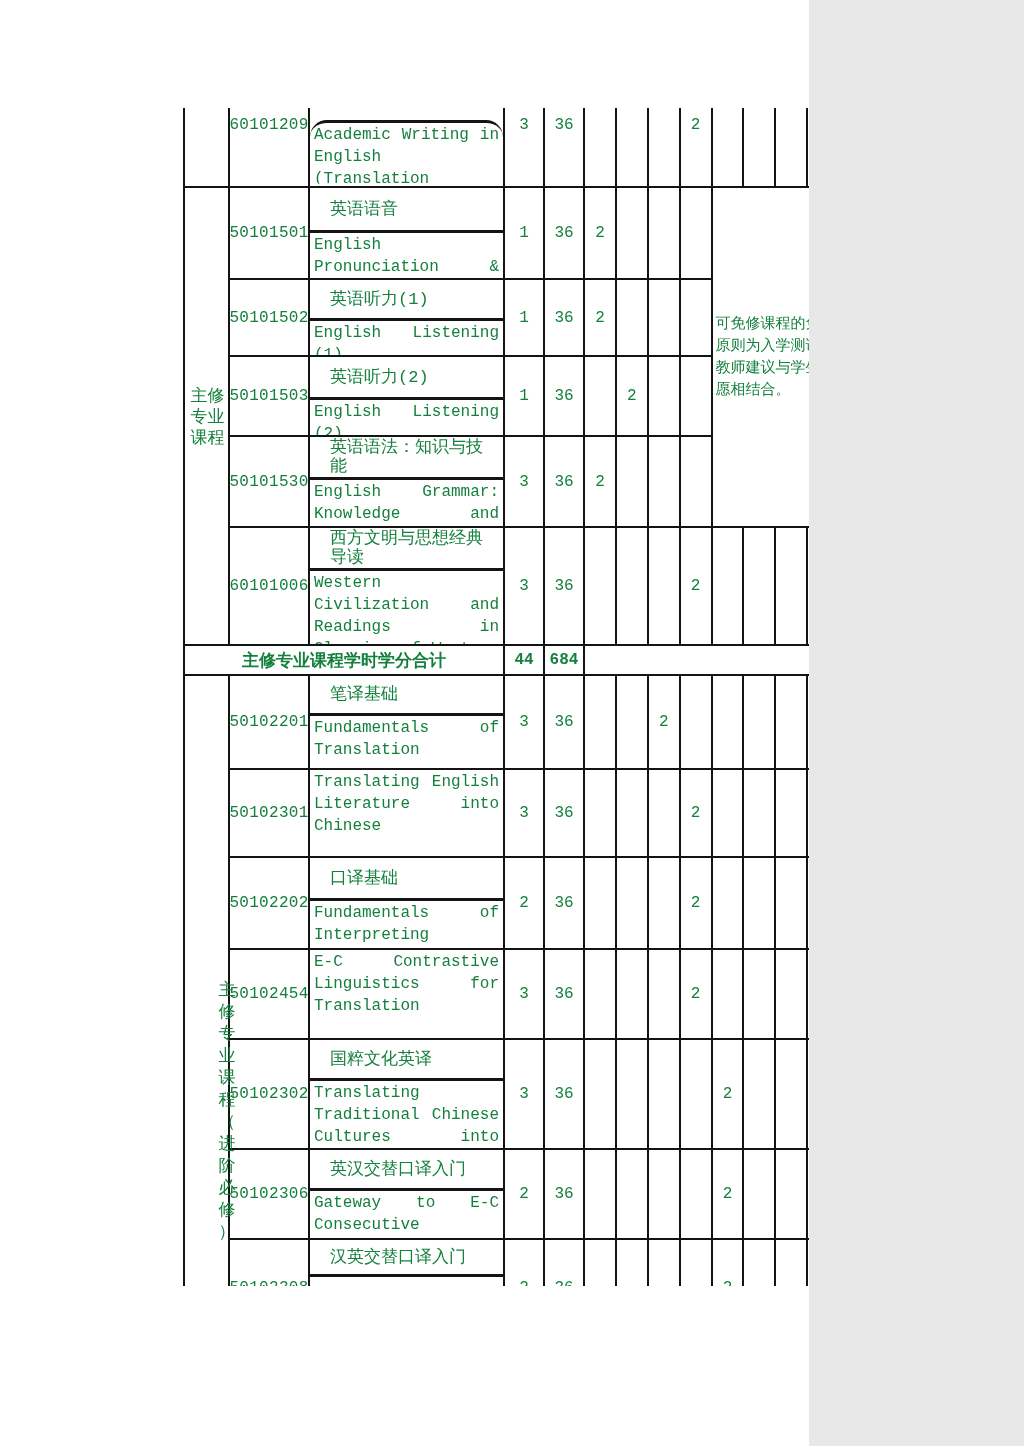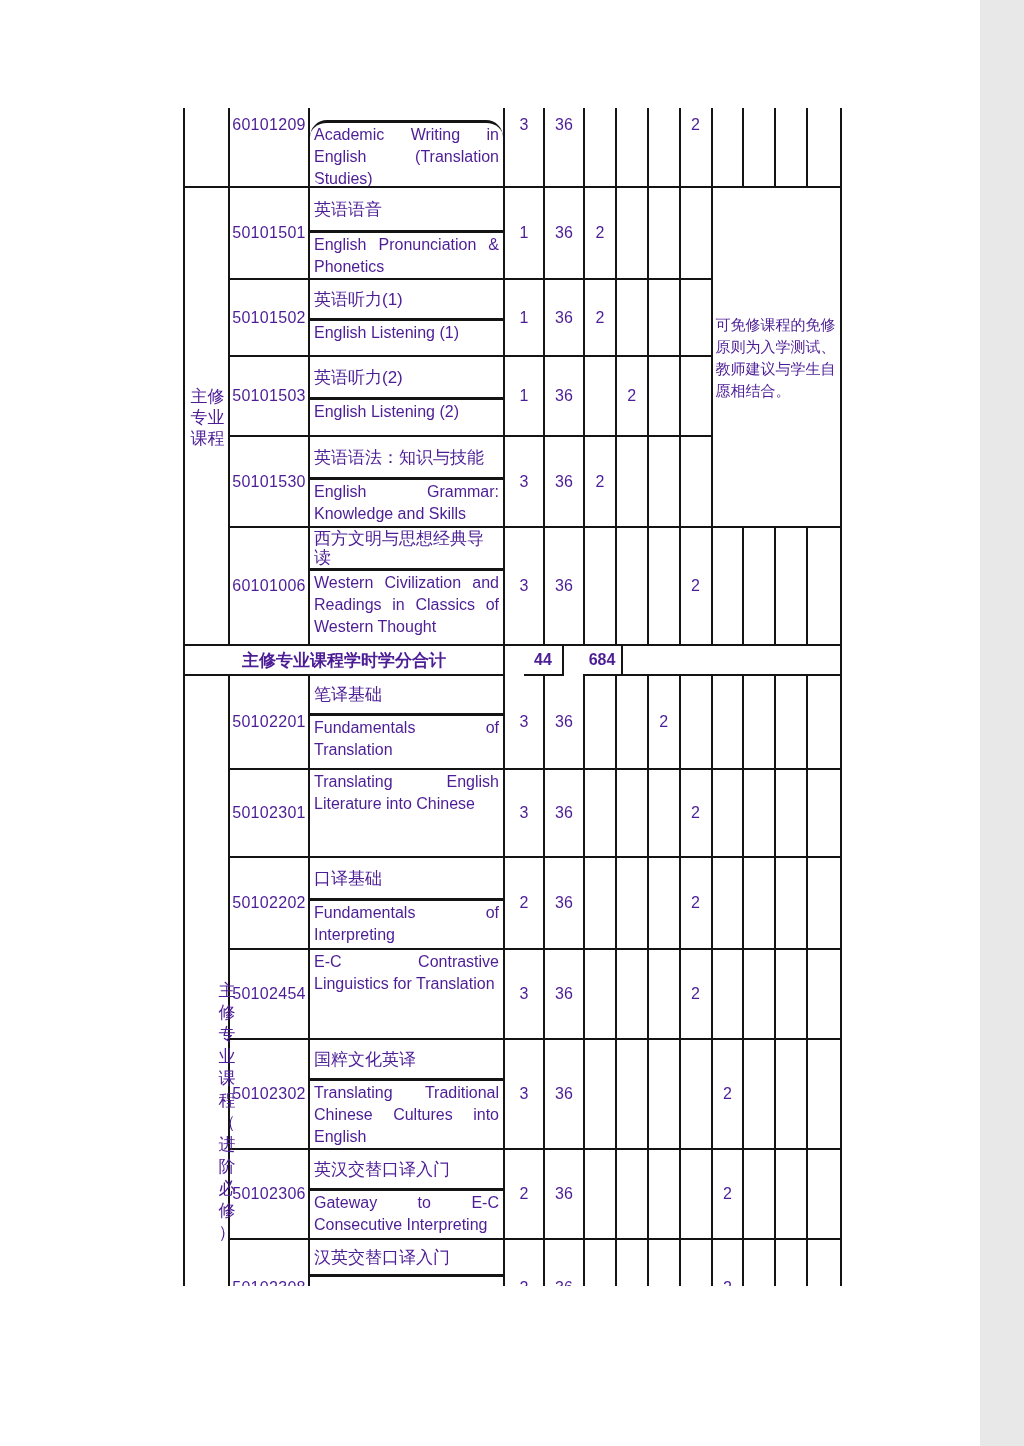--- a/index.html
+++ b/index.html
@@ -1,43 +1,43 @@
 <!DOCTYPE html>
 <html><head>
 <meta charset="utf-8">
 <style>
   html,body{margin:0;padding:0;background:#e8e8e8;}
-  #page{position:relative;width:980px;height:1446px;background:#ffffff;overflow:hidden;
-        font-family:Liberation Sans, sans-serif;color:#4c1d95;}
+  #page{position:relative;width:809px;height:1446px;background:#ffffff;overflow:hidden;
+        font-family:Liberation Mono, monospace;color:#15803d;}
   #tbl{position:absolute;left:183px;top:108px;width:659px;height:1178px;overflow:hidden;
        border-left:2px solid #141414;border-right:2px solid #141414;box-sizing:border-box;}
   .row{display:flex;width:100%;box-sizing:border-box;}
   .c{box-sizing:border-box;border:0 solid #141414;overflow:hidden;flex-shrink:0;}
   .br{border-right-width:2px;}
   .bb{border-bottom-width:2px;}
   .cat{width:45px;}
   .code{width:80px;display:flex;align-items:center;justify-content:center;font-size:16px;letter-spacing:.3px;}
   .name{width:195px;display:flex;flex-direction:column;}
-  .cn{border-bottom:3px solid #141414;display:flex;align-items:center;padding:0 4px;
+  .cn{border-bottom:3px solid #141414;display:flex;align-items:center;padding:0 20px;
       font-size:17px;line-height:19px;word-break:break-all;flex-shrink:0;overflow:hidden;}
   .en{flex:1;padding:1px 4px;font-size:16px;line-height:22px;text-align:justify;overflow:hidden;}
   .num{width:40px;display:flex;align-items:center;justify-content:center;font-size:16px;}
   .sems{flex:1;display:flex;}
   .sem{width:31.875px;display:flex;align-items:center;justify-content:center;font-size:16px;}
   .gap{flex:1;}
   .top{align-items:flex-start;padding-top:8px;}
   .overlay{position:absolute;z-index:2;}
   #cat-upper{left:0;top:80px;width:45px;height:458px;display:flex;align-items:center;justify-content:center;
              text-align:center;font-size:17px;line-height:21px;word-break:break-all;line-break:anywhere;padding:6px 5px;box-sizing:border-box;border-radius:7px;}
   #cat-lower{left:0;top:568px;width:45px;height:610px;padding:304px 8px 0 5px;box-sizing:border-box;
              text-align:center;font-size:17px;line-height:22px;word-break:break-all;line-break:anywhere;margin-left:21px;}
   #notes{left:527.5px;top:80px;width:127.5px;height:340px;display:flex;align-items:center;
          padding:0 3px;box-sizing:border-box;font-size:15px;line-height:22px;word-break:break-all;line-break:anywhere;border-radius:13px;}
   .sumlabel{width:320px;display:flex;align-items:center;justify-content:center;font-size:17px;font-weight:bold;}
-  .sumnum{font-weight:bold;margin-left:19px;}
+  .sumnum{font-weight:bold;}
   .spacer12{height:12px;flex-shrink:0;}
   .enbox{border-top:3px solid #141414;border-radius:17px;}
 </style>
 </head>
 <body>
 
 <div id="page">
   <div id="tbl">
 
     <div class="row" style="height:80px">

